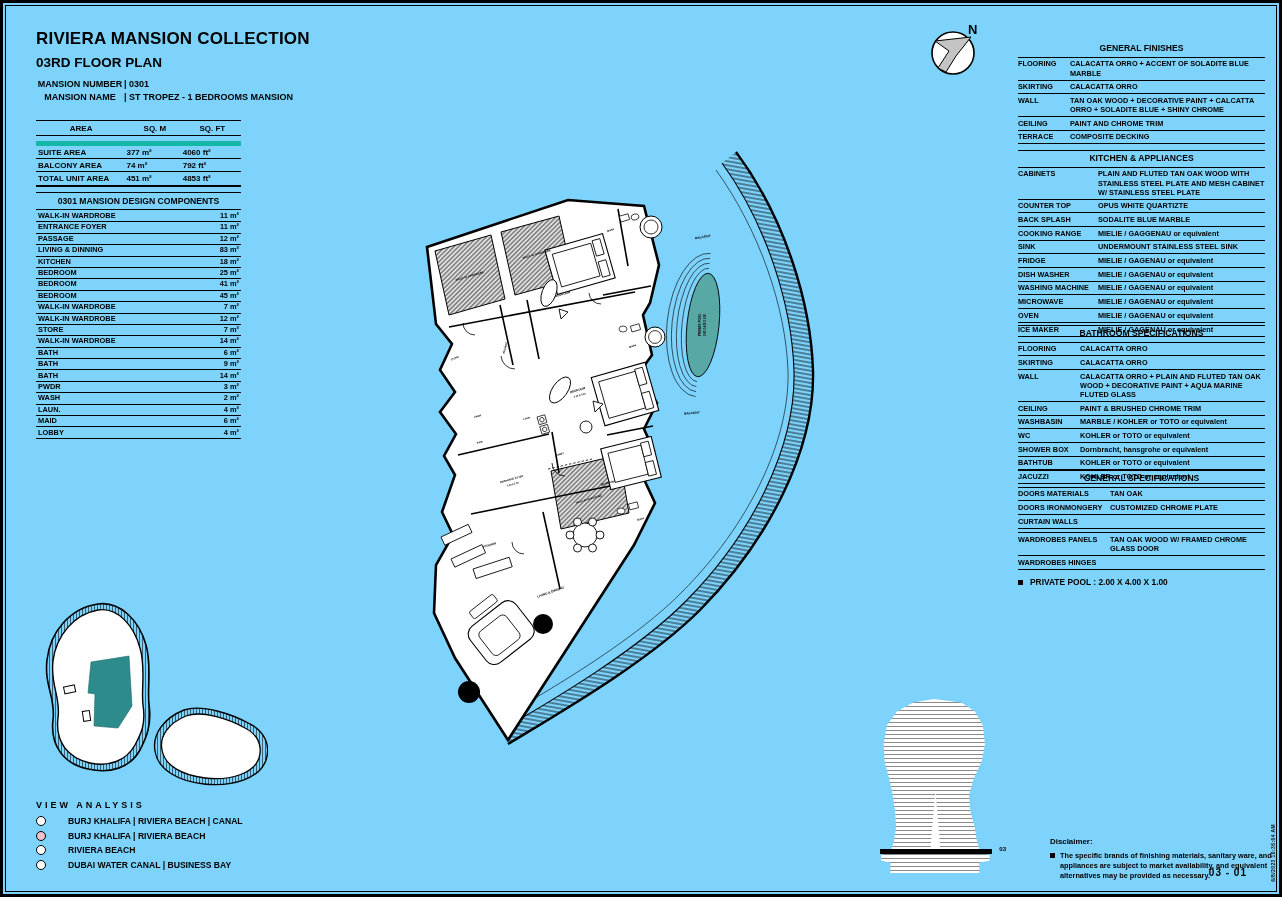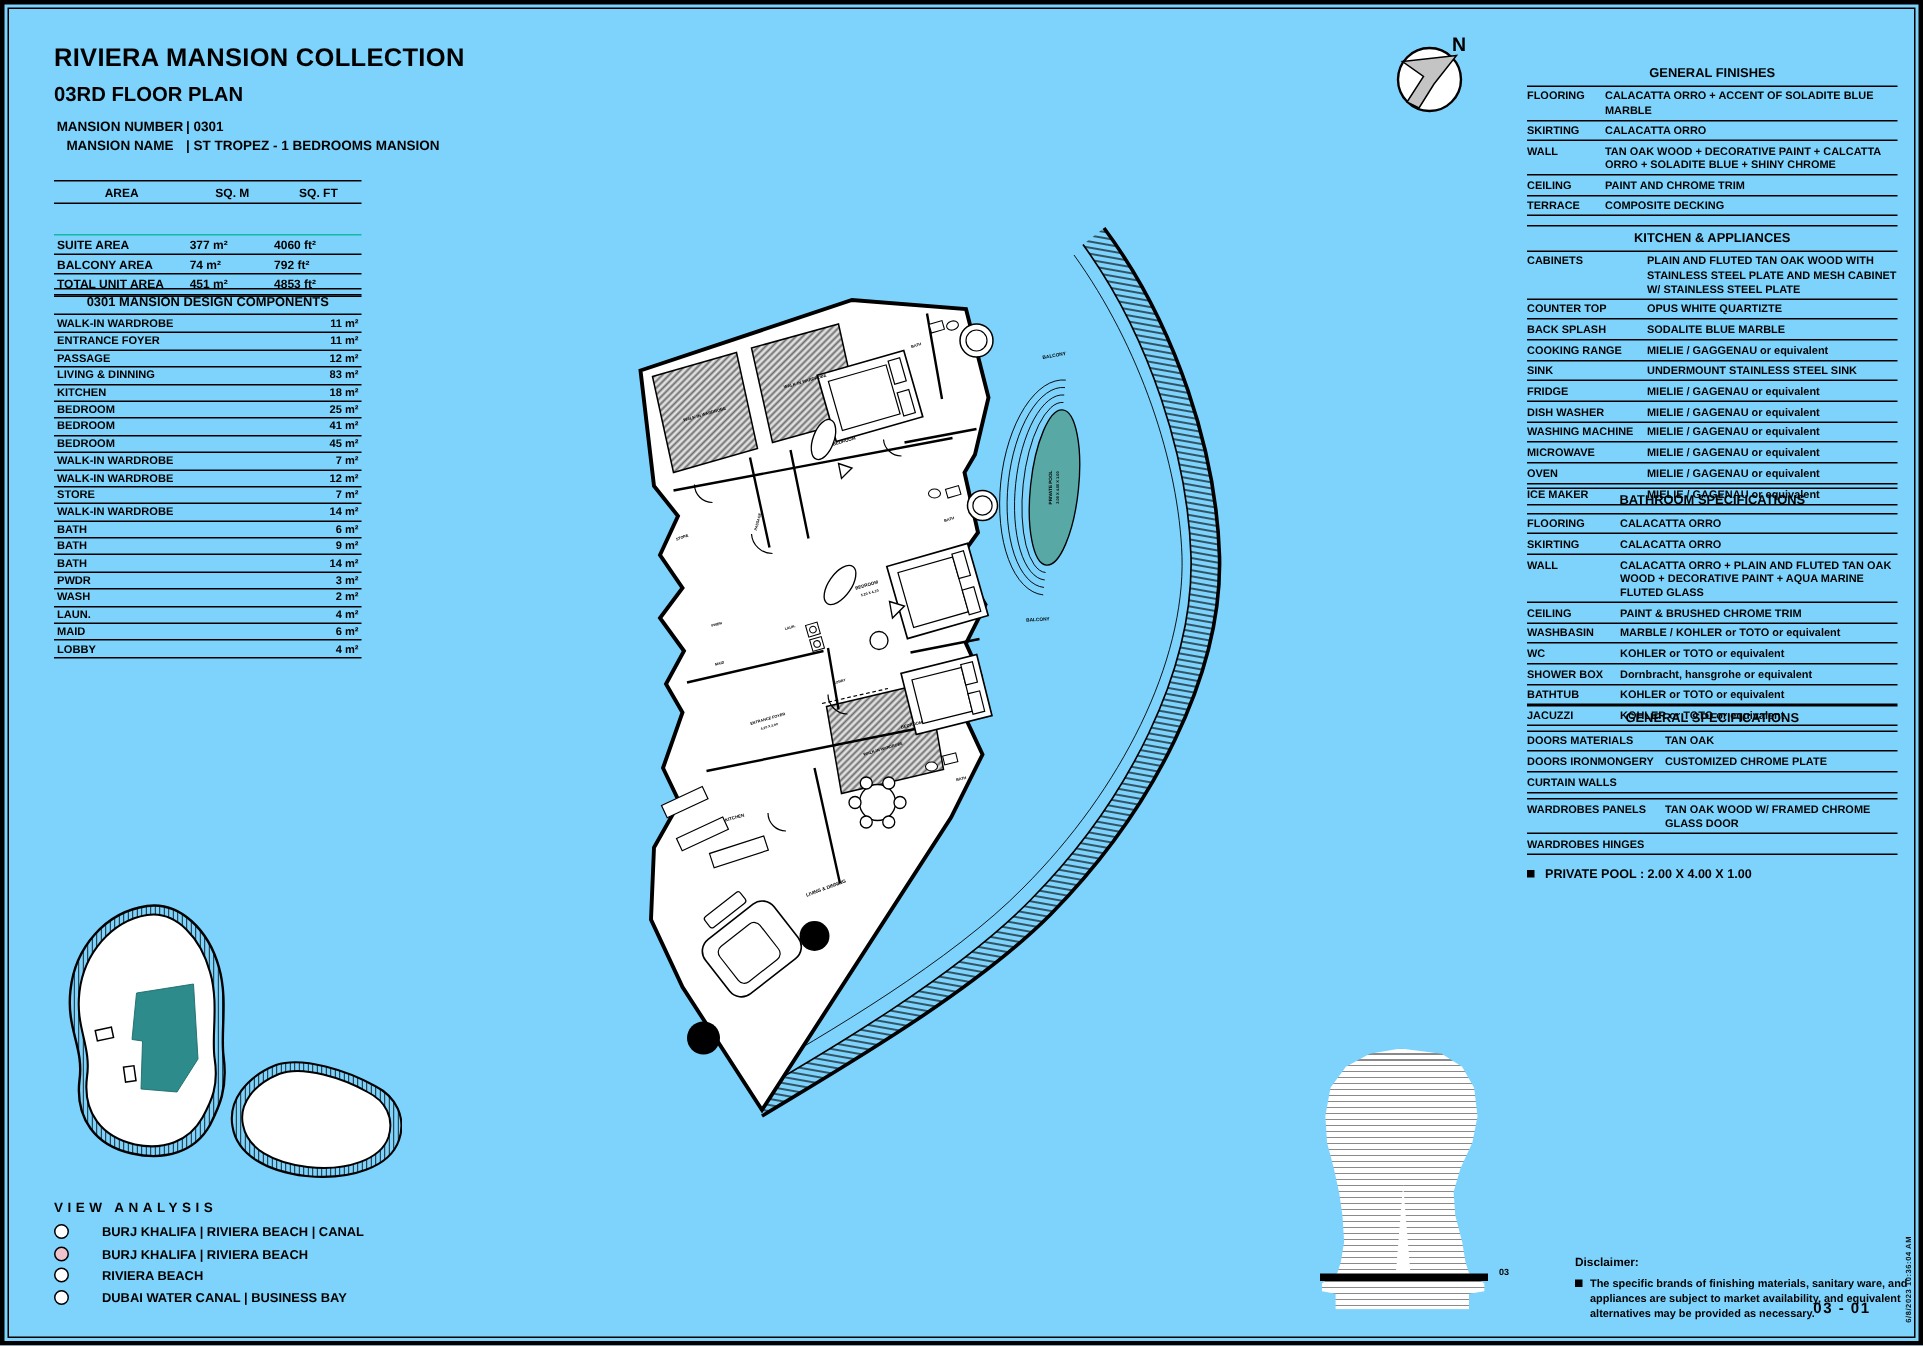--- a/index.html
+++ b/index.html
@@ -11,21 +11,21 @@
   .hdr{position:absolute;left:33px;top:26px;width:330px;}
   .hdr h1{font-size:17px;font-weight:800;margin:0;letter-spacing:.2px;}
   .hdr h2{font-size:13.5px;font-weight:700;margin:6px 0 9px;}
   .meta{display:flex;font-size:9px;font-weight:700;margin-top:3px;text-align:center;}
   .meta .ml{width:88px;flex:none;}
 
   
   .area-tbl{position:absolute;left:33px;top:117px;width:205px;font-size:8px;font-weight:700;}
   .area-head{display:grid;grid-template-columns:44% 28% 28%;border-top:1.4px solid #000;
              border-bottom:1.4px solid #000;padding:2.5px 0;text-align:center;}
-  .area-rows{margin-top:20px;border-top:1px solid #14b8a6;border-bottom:1px solid #000;}
+  .area-rows{margin-top:5px;border-top:5px solid #14b8a6;border-bottom:1px solid #000;}
   .area-row{display:grid;grid-template-columns:44% 28% 28%;border-bottom:1px solid #000;padding:1.6px 2px;}
   .area-row :last-child{border-bottom:none;}
 
   
   .comp{position:absolute;left:33px;top:189px;width:205px;font-size:7.4px;font-weight:700;}
   .comp-title{text-align:center;font-size:8.6px;border-top:1.4px solid #000;border-bottom:1.4px solid #000;
               padding:3px 0;margin-bottom:1px;}
   .comp-row{display:flex;justify-content:space-between;border-bottom:1px solid #000;
             padding:1.1px 2px;line-height:8.2px;}
 

